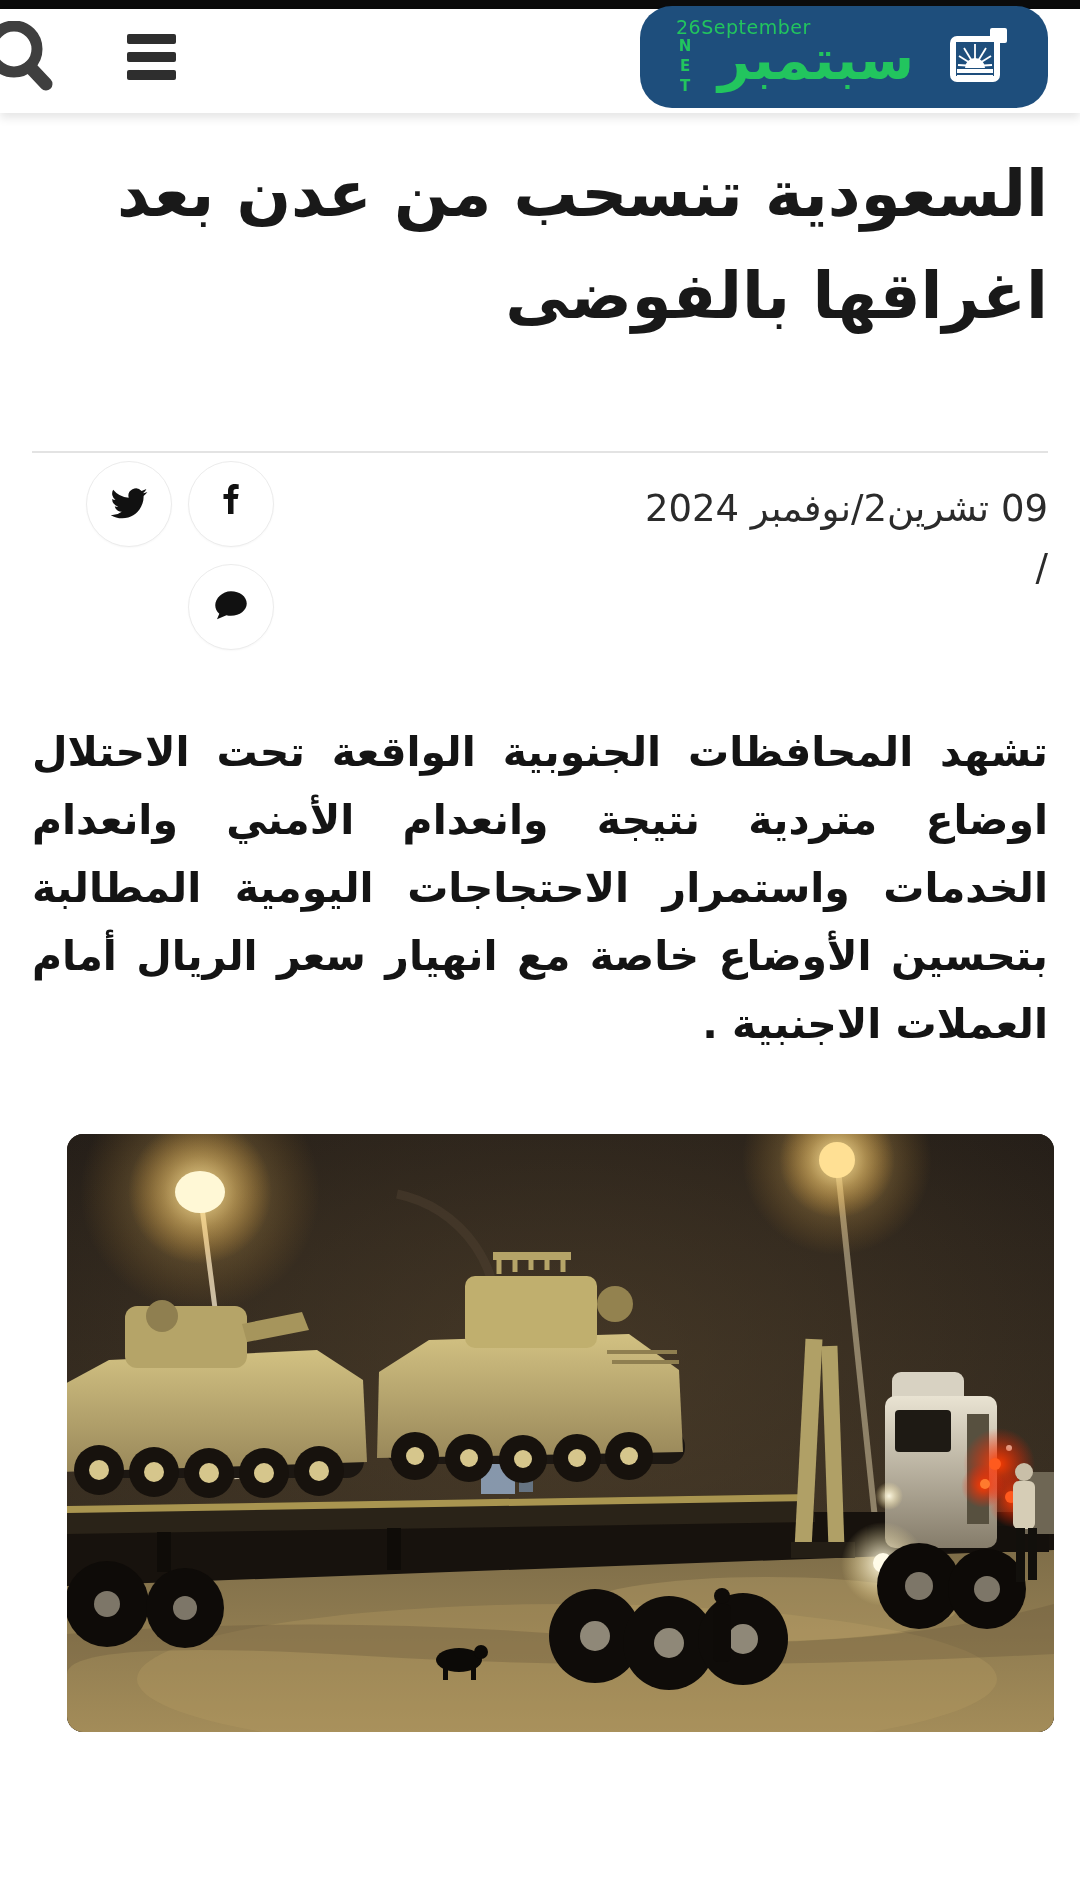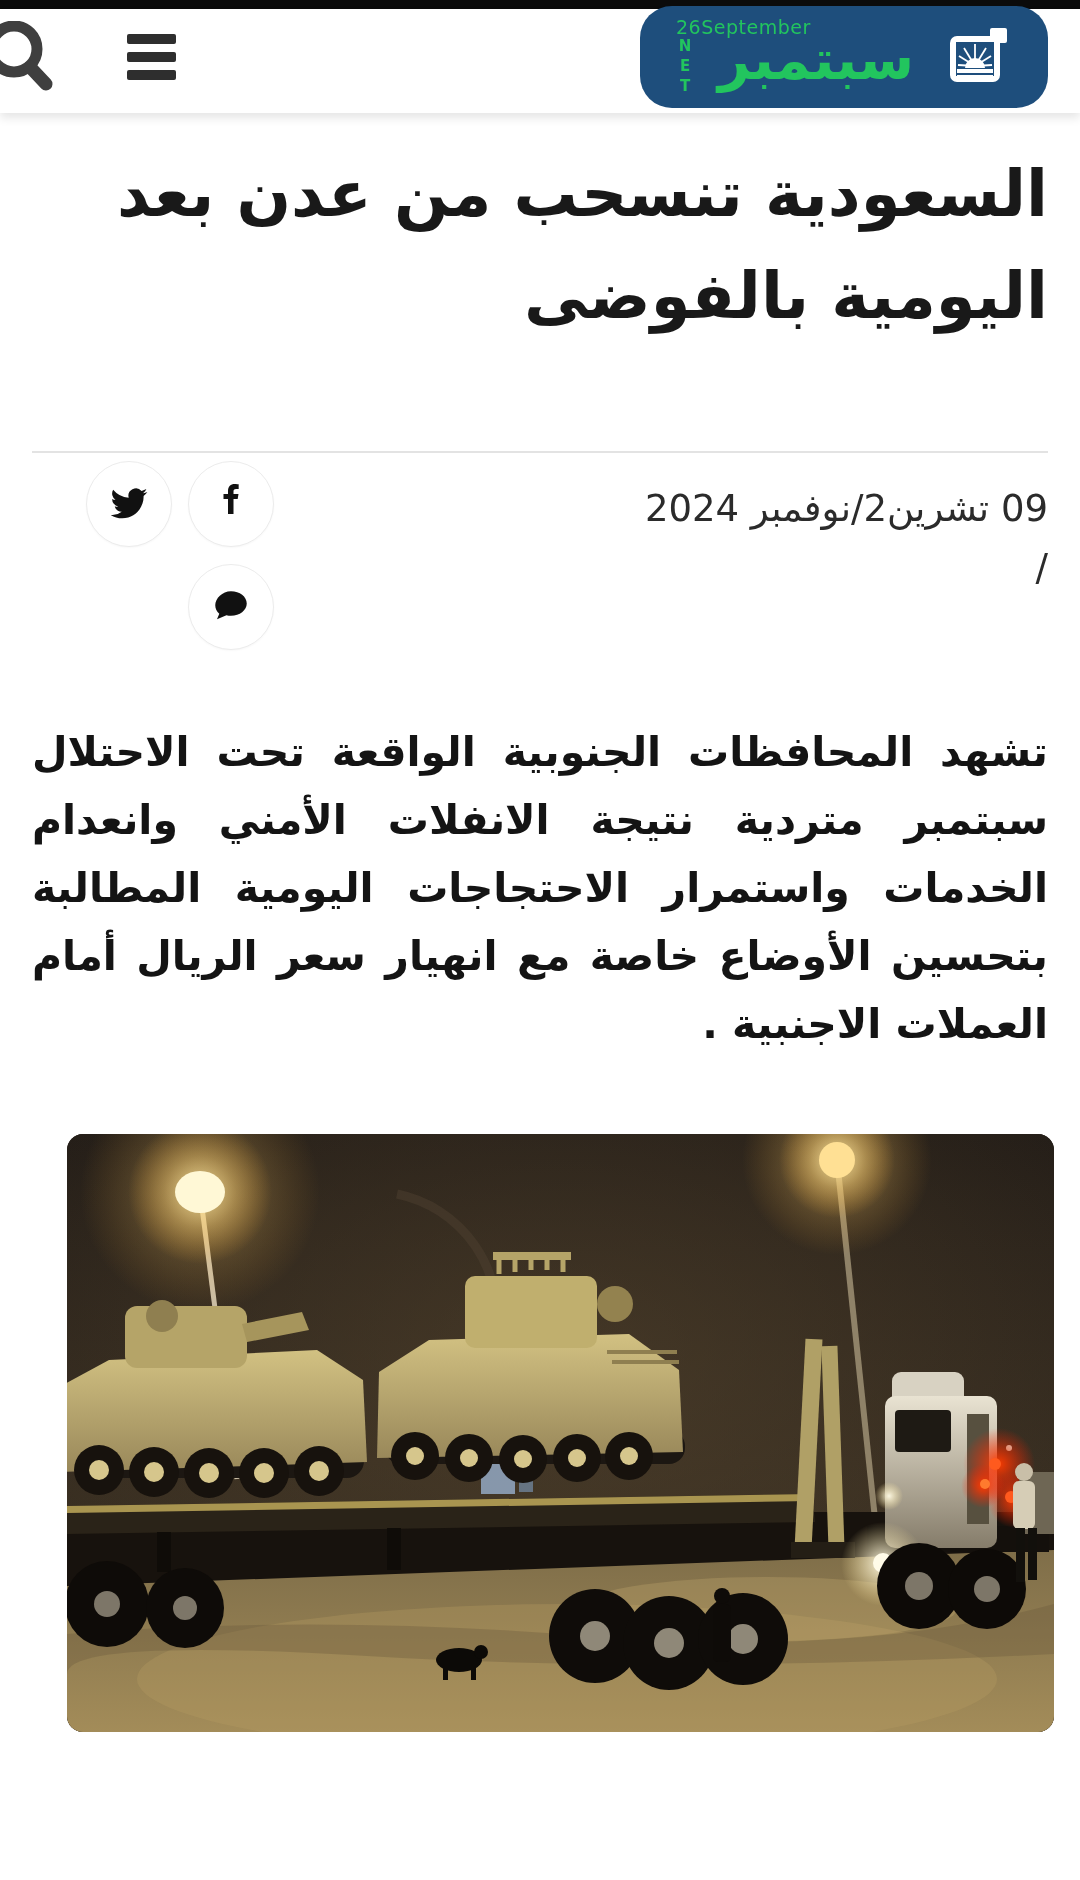--- a/index.html
+++ b/index.html
@@ -97,21 +97,21 @@
         </g>
         <path d="M17 42 a10 10 0 0 1 20 0 z" fill="#ffffff"></path>
         <rect x="9" y="43" width="36" height="4" fill="#ffffff"></rect>
         <rect x="9" y="49" width="36" height="3" fill="#ffffff"></rect>
       </svg>
     </span>
   </div>
 </header>
 
 <main class="article">
-  <h1 class="headline" dir="rtl">السعودية تنسحب من عدن بعد اليومية بالفوضى</h1>
+  <h1 class="headline" dir="rtl">السعودية تنسحب من عدن بعد اغراقها بالفوضى</h1>
 
   <hr class="divider">
 
   <div class="meta-row" dir="rtl">
     <div class="date-block">
       <div>09 تشرين2/نوفمبر 2024</div>
       <div class="date-line2">
         <span>/</span>
       </div>
     </div>
@@ -128,21 +128,21 @@
         </svg>
       </div>
       <div class="circle-btn cmt">
         <svg width="42" height="42" viewBox="0 0 24 24">
           <path fill="#111" d="M12 3c5 0 9 3.1 9 7s-4 7-9 7c-.9 0-1.8-.1-2.6-.3L4 19l1.3-3.2C3.9 14.6 3 12.9 3 11c0-3.9 4-8 9-8z"></path>
         </svg>
       </div>
     </div>
   </div>
 
-  <p class="body-text" dir="rtl">تشهد المحافظات الجنوبية الواقعة تحت الاحتلال سبتمبر متردية نتيجة الانفلات الأمني وانعدام الخدمات واستمرار الاحتجاجات اليومية المطالبة بتحسين الأوضاع خاصة مع انهيار سعر الريال أمام العملات الاجنبية .</p>
+  <p class="body-text" dir="rtl">تشهد المحافظات الجنوبية الواقعة تحت الاحتلال اوضاع متردية نتيجة وانعدام الأمني وانعدام الخدمات واستمرار الاحتجاجات اليومية المطالبة بتحسين الأوضاع خاصة مع انهيار سعر الريال أمام العملات الاجنبية .</p>
 
   <figure class="photo">
     <svg viewBox="0 0 987 598" preserveAspectRatio="none">
       <defs>
         <linearGradient id="sky" x1="0" y1="0" x2="0" y2="1">
           <stop offset="0" stop-color="#221c17"></stop>
           <stop offset=".55" stop-color="#332a1f"></stop>
           <stop offset="1" stop-color="#3c3223"></stop>
         </linearGradient>
         <radialGradient id="haze" cx=".5" cy=".4" r=".7">

